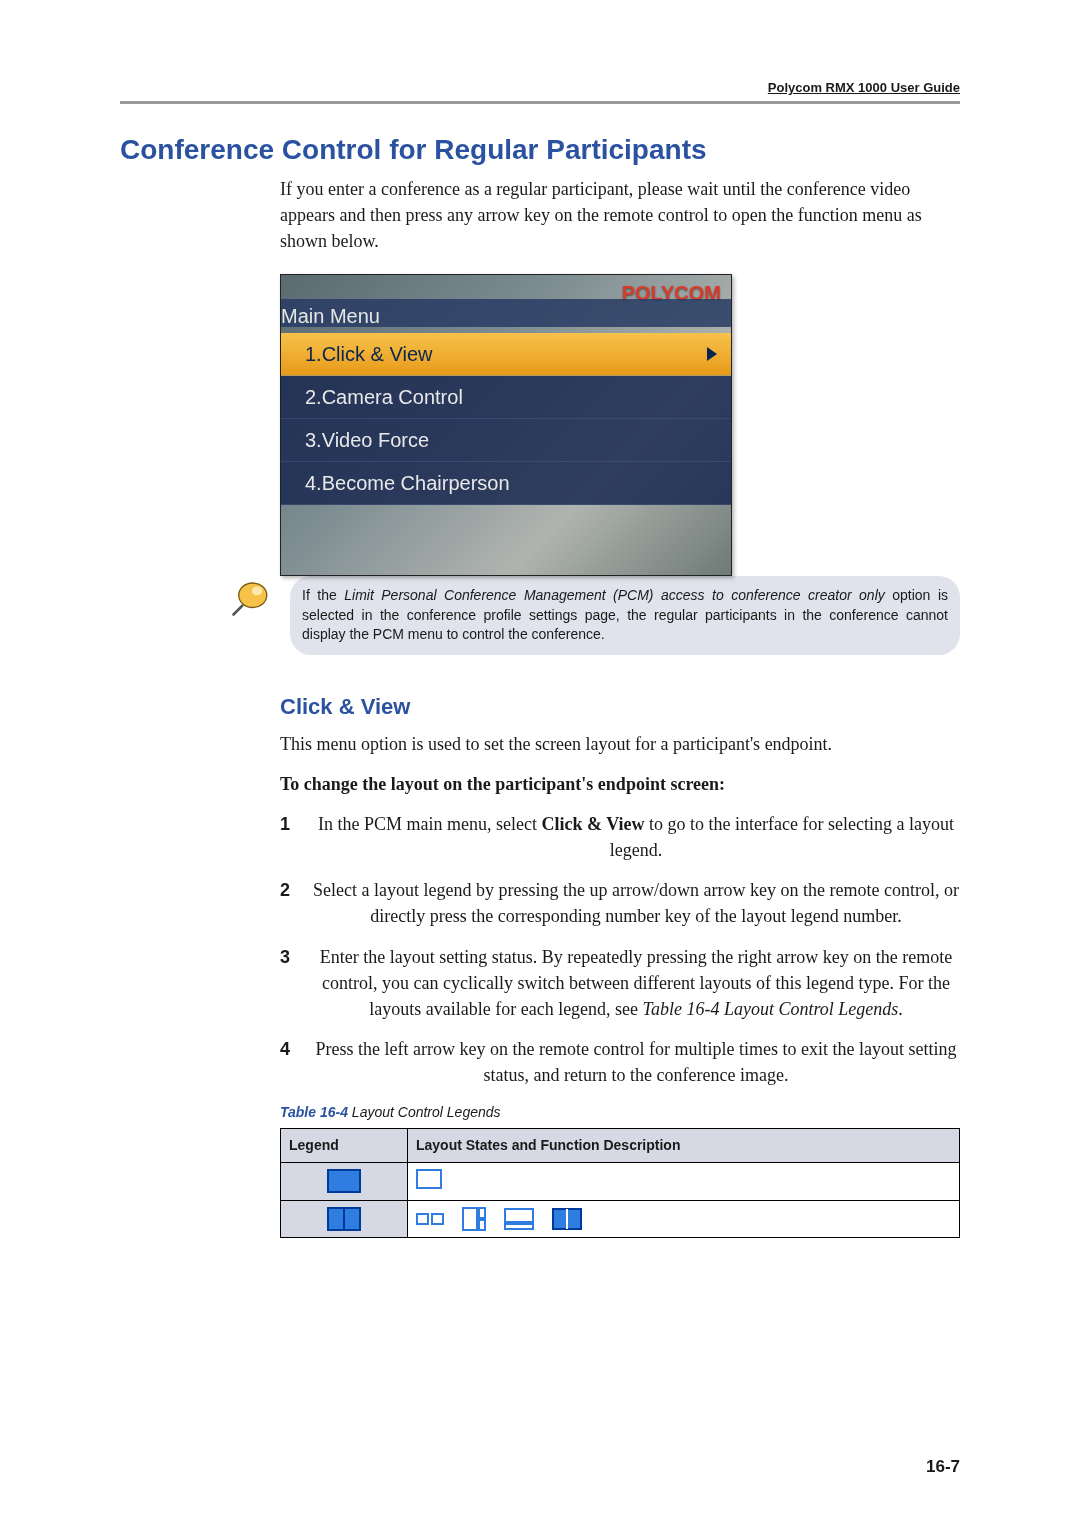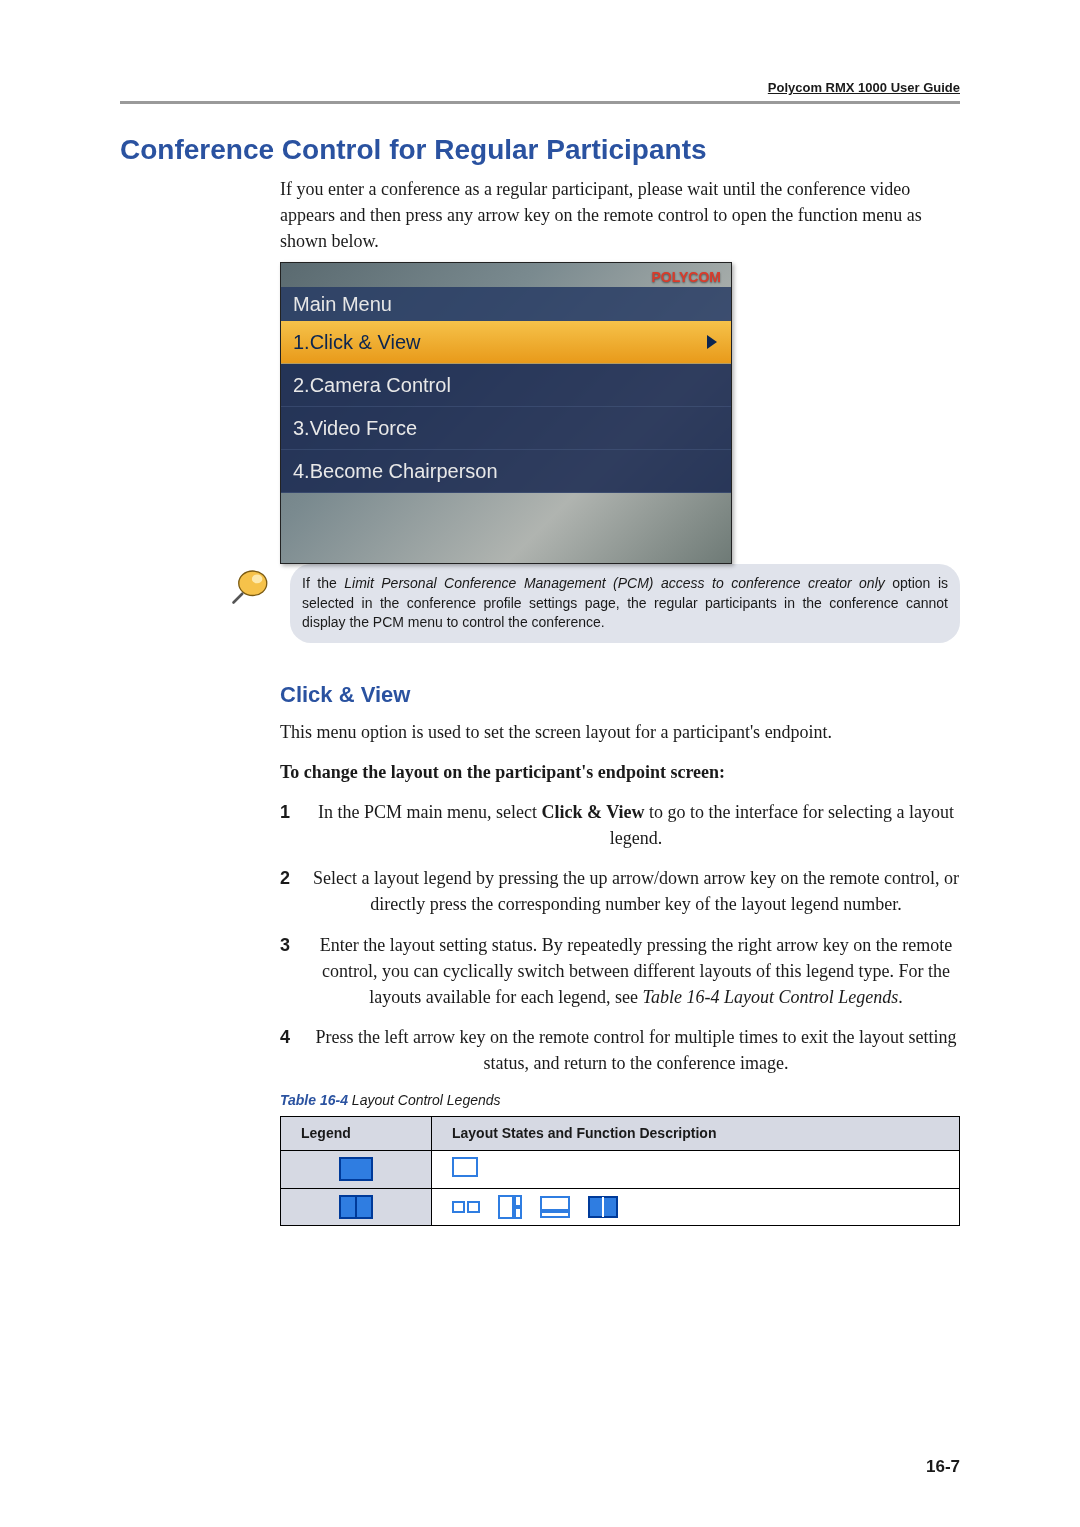--- a/index.html
+++ b/index.html
@@ -30,47 +30,47 @@
     font-family: Arial, Helvetica, sans-serif;
     font-weight: bold;
     font-size: 28px;
     margin: 0 0 10px 0;
   }
   .content-col {
     margin-left: 160px;
     font-size: 18px;
     line-height: 1.45;
   }
-  .intro-para { margin: 0 0 8px 0; }
+  .intro-para { margin: 0 0 20px 0; }
   
   .shot-wrap {
     width: 450px;
     height: 300px;
     border: 1px solid #222;
     box-shadow: 2px 2px 4px rgba(0,0,0,.3);
     position: relative;
     background: linear-gradient(135deg,#5a6a70 0%,#7a8a8f 35%,#b0b4b0 70%,#6e7a76 100%);
     overflow: hidden;
   }
   .shot-logo {
     position: absolute; top: 4px; right: 10px;
     color: #d93b2b; font-weight: bold;
-    font-family: Arial, sans-serif; font-size: 14px;
+    font-family: Arial, sans-serif; font-size: 20px;
     text-shadow: 0 1px 2px rgba(0,0,0,.5);
   }
   .shot-menu-title {
     position: absolute; top: 24px; left: 0; right: 0;
-    height: 34px; line-height: 34px;
+    height: 28px; line-height: 34px;
     background: rgba(40,60,100,.85);
-    color: #e6e6e6; padding-left: 12px;
+    color: #e6e6e6; 
     font-family: "Segoe UI", Arial, sans-serif; font-size: 20px;
   }
   .shot-items { position: absolute; top: 58px; left: 0; right: 0; }
   .shot-item {
-    height: 42px; line-height: 42px; padding-left: 12px;
+    height: 42px; line-height: 42px; padding-left: 24px;
     background: rgba(25,40,80,.85); color: #e8e8e8;
     border-bottom: 1px solid rgba(80,100,140,.4);
     font-family: "Segoe UI", Arial, sans-serif; font-size: 20px;
     display: flex; align-items: center; justify-content: space-between;
   }
   .shot-item.sel {
     background: linear-gradient(#f6c24a,#e89a1a); color: #0b2550;
   }
   .shot-item .arrow {
     width: 0; height: 0; margin-right: 14px;
@@ -96,21 +96,21 @@
   .steps-intro { margin: 0 0 14px 0; }
   .steps-head { font-weight: bold; margin: 0 0 14px 0; }
   .step-row { display: flex; margin: 0 0 14px 0; }
   .step-num { width: 32px; flex: 0 0 auto; font-weight: bold; font-family: Arial, sans-serif; }
   .step-txt { flex: 1; text-align: center; }
   .step-txt em { font-style: italic; }
   .tbl-caption { font-family: Arial, sans-serif; font-size: 14px; margin: 10px 0 6px 0; }
   .tbl-caption .label { color: #2a52a0; font-weight: bold; font-style: italic; }
   .tbl-caption .txt { font-style: italic; }
   table.legend-tbl { border-collapse: collapse; width: 100%; font-family: Arial, sans-serif; font-size: 14px; }
-  table.legend-tbl th, table.legend-tbl td { border: 1px solid #000; padding: 6px 20px; vertical-align: middle; }
+  table.legend-tbl th, table.legend-tbl td { border: 1px solid #000; padding: 6px 8px; vertical-align: middle; }
   table.legend-tbl th { background: #d6d9e3; text-align: left; font-weight: bold; }
   td.legend-cell { width: 110px; background: #d6d9e3; text-align: center; }
   .leg-box { display: inline-block; vertical-align: middle; }
   .leg-single { width: 30px; height: 20px; border: 2px solid #003a99; background:#2f7de1; }
   .leg-split { width: 30px; height: 20px; border: 2px solid #003a99; display: inline-flex; }
   .leg-split span { flex: 1; background:#2f7de1; }
   .leg-split span:first-child { border-right: 2px solid #003a99; }
   .state-single { display:inline-block; width:22px; height:16px; border:2px solid #2f7de1; margin-right:6px; }
   .states-row { display:flex; align-items:center; gap:18px; }
   .st svg { display:block; }

